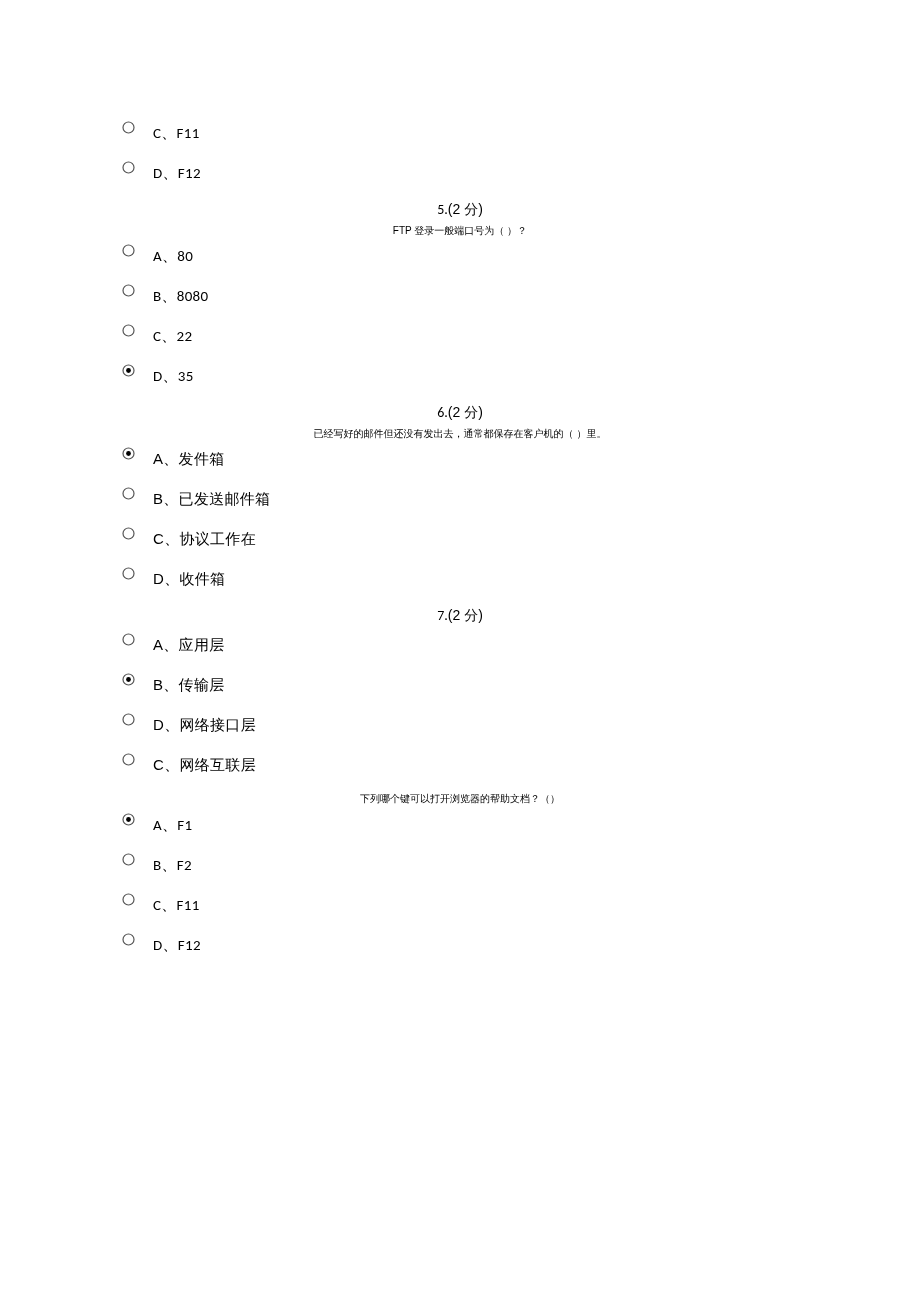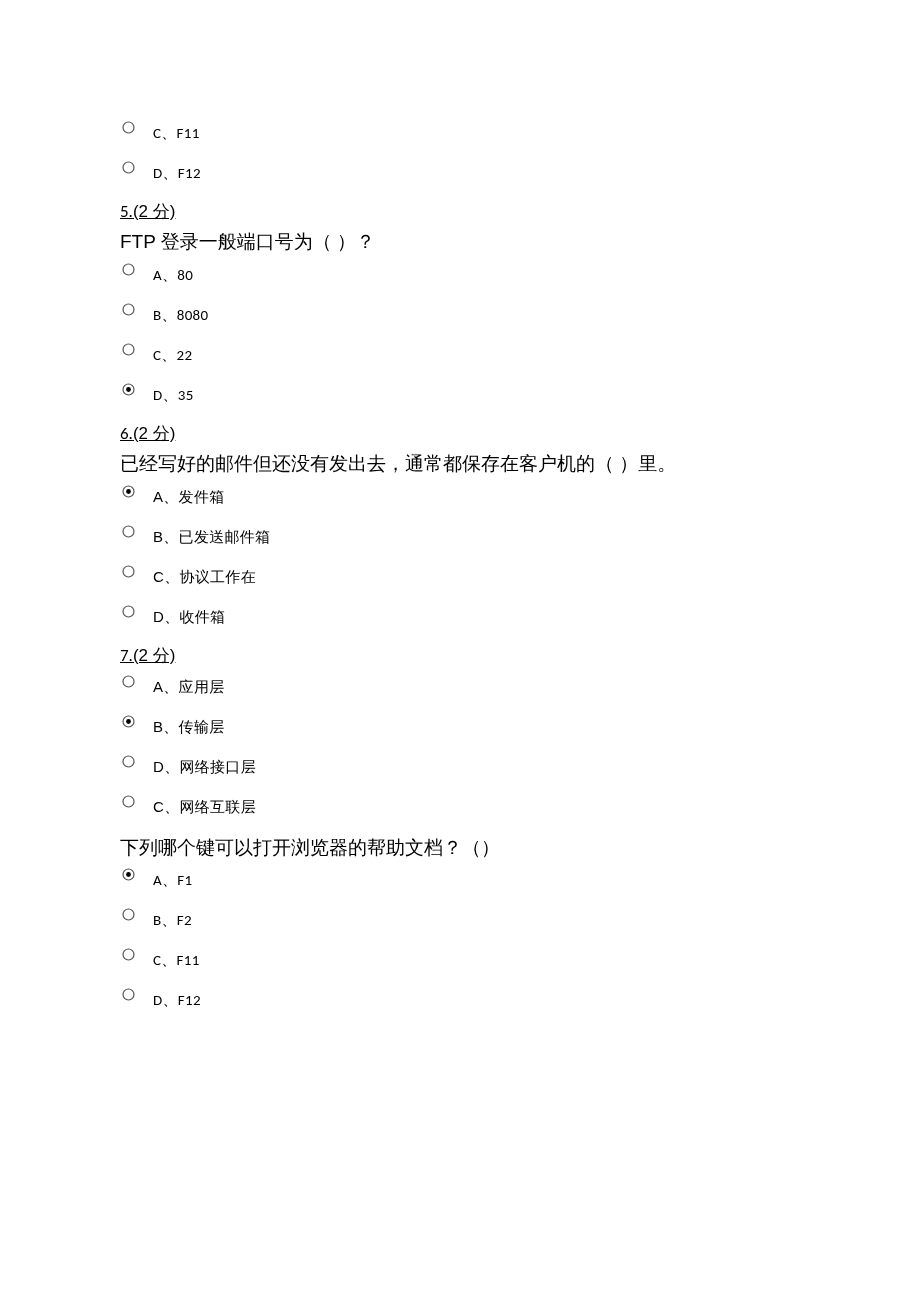--- a/index.html
+++ b/index.html
@@ -8,20 +8,21 @@
       font-family: "Calibri", "Microsoft YaHei", "SimSun", sans-serif;
       font-size: 15px;
       color: #000;
       background: #fff;
     }
     .page {
       width: 920px;
       min-height: 1302px;
       padding: 115px 120px 40px 120px;
       box-sizing: border-box;
+      text-align: center;
     }
     .option-row {
       display: flex;
       align-items: flex-start;
       margin-bottom: 16px;
       margin-top: 4px;
     }
     .radio-icon {
       width: 13px;
       height: 13px;
@@ -40,33 +41,32 @@
     }
     .option-label {
       font-size: 15px;
       margin-top: 5px;
       letter-spacing: 0.3px;
     }
     .question-header {
       margin-top: 0;
       margin-bottom: 2px;
       line-height: 1.55;
-      font-size: 17px;
-      text-decoration: underline;
+      font-size: 14px;
     }
     .question-number {
       font-family: "Calibri", sans-serif;
     }
     .question-points {
       font-family: "SimSun", "Calibri", sans-serif;
     }
     .question-text {
       margin-bottom: 4px;
       line-height: 1.55;
-      font-size: 19px;
+      font-size: 10px;
     }
     .cn {
       font-family: "SimSun", "Microsoft YaHei", sans-serif;
     }
   </style>
 </head>
 <body>
 
 <div class="page">
 

